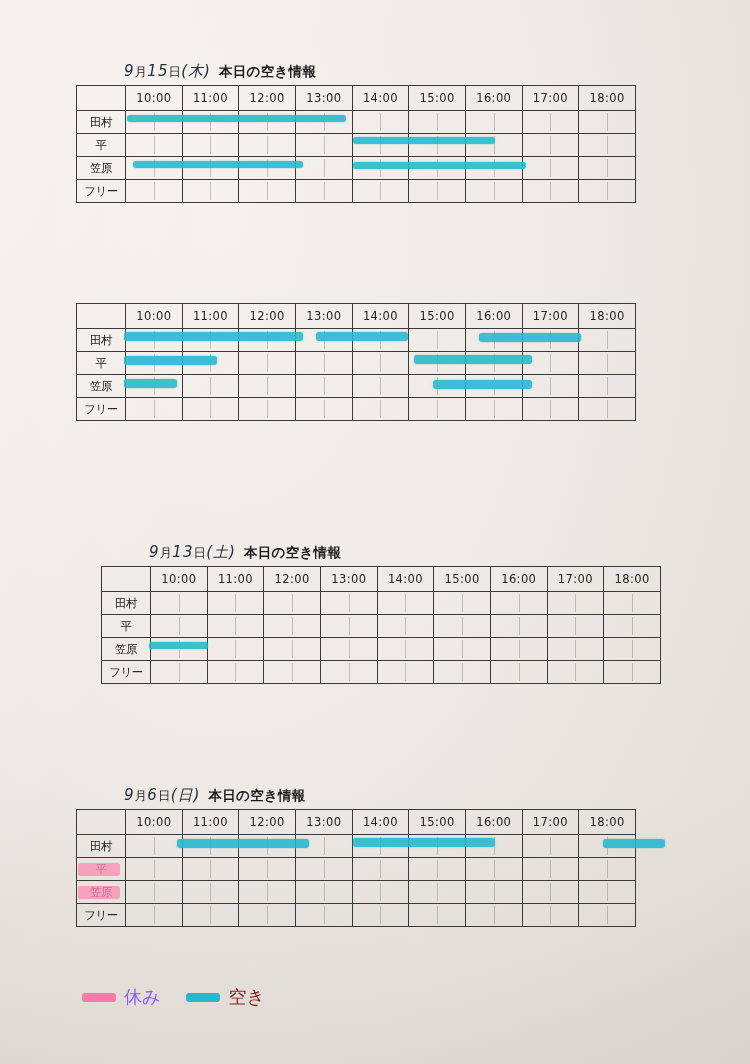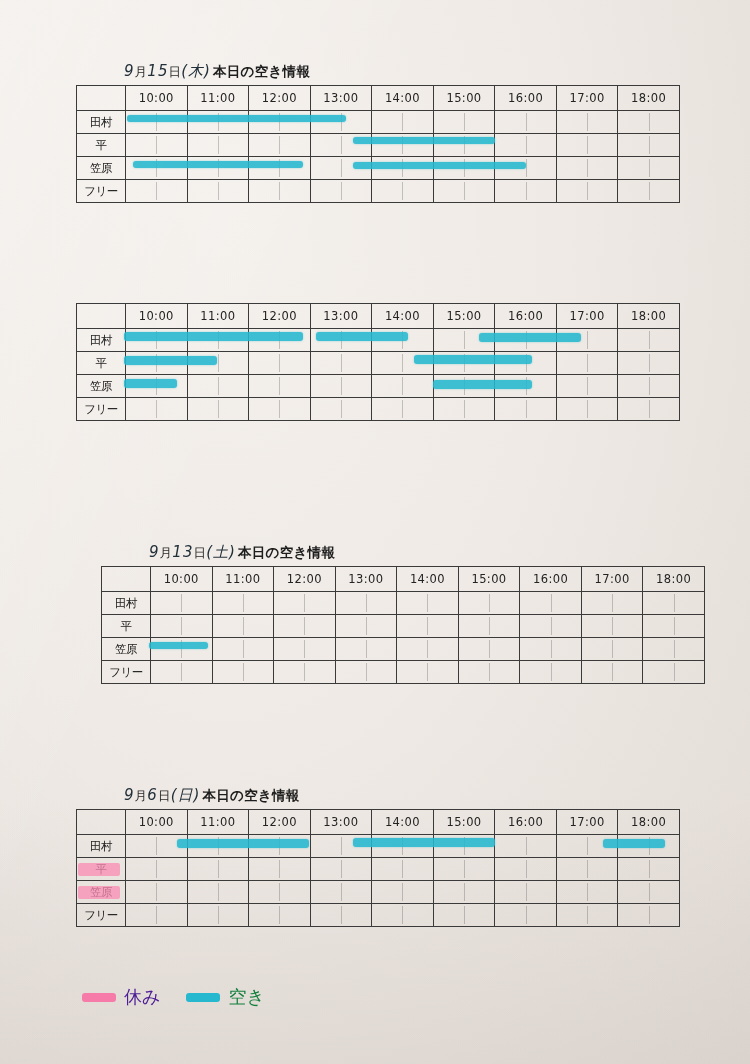--- a/index.html
+++ b/index.html
@@ -58,27 +58,27 @@
     font-style: italic;
     letter-spacing: 1px;
   }
   .heading .lbl {
     font-size: 12.5px;
     color: #2b2b2b;
   }
   .heading .title {
     font-weight: 700;
     font-size: 13.5px;
-    margin-left: 2px;
+    margin-left: 8px;
     color: #1d1d1d;
   }
 
   table.grid {
     border-collapse: collapse;
-    width: 604px;
+    width: 560px;
     table-layout: fixed;
     background: transparent;
   }
   table.grid td, table.grid th {
     border: 1px solid #3a3a3a;
     height: 22px;
     padding: 0;
     font-size: 11.5px;
     color: #232323;
     text-align: center;
@@ -156,23 +156,23 @@
   .legend .swatch {
     width: 34px;
     height: 9px;
     border-radius: 3px;
   }
   .legend .swatch.pink { background: #f77ba8; }
   .legend .swatch.blue { background: #25b8cf; }
   .legend .txt {
     font-family: "DejaVu Sans", sans-serif;
     font-size: 18px;
-    color: #15803d;
-  }
-  .legend .txt.pk { color: #4c1d95; }
+    color: #7f1d1d;
+  }
+  .legend .txt.pk { color: #8b5cf6; }
 </style>
 </head>
 <body>
 
 <div class="paper"></div>
 
 <div class="sheet" id="sheet">
     <div class="block" style="top: 62px;">
       <div class="heading"><span class="hw">9</span><span class="lbl">月</span><span class="hw">15</span><span class="lbl">日</span><span class="hw">(木)</span><span class="title">本日の空き情報</span></div>
       <div style="position: relative;">

